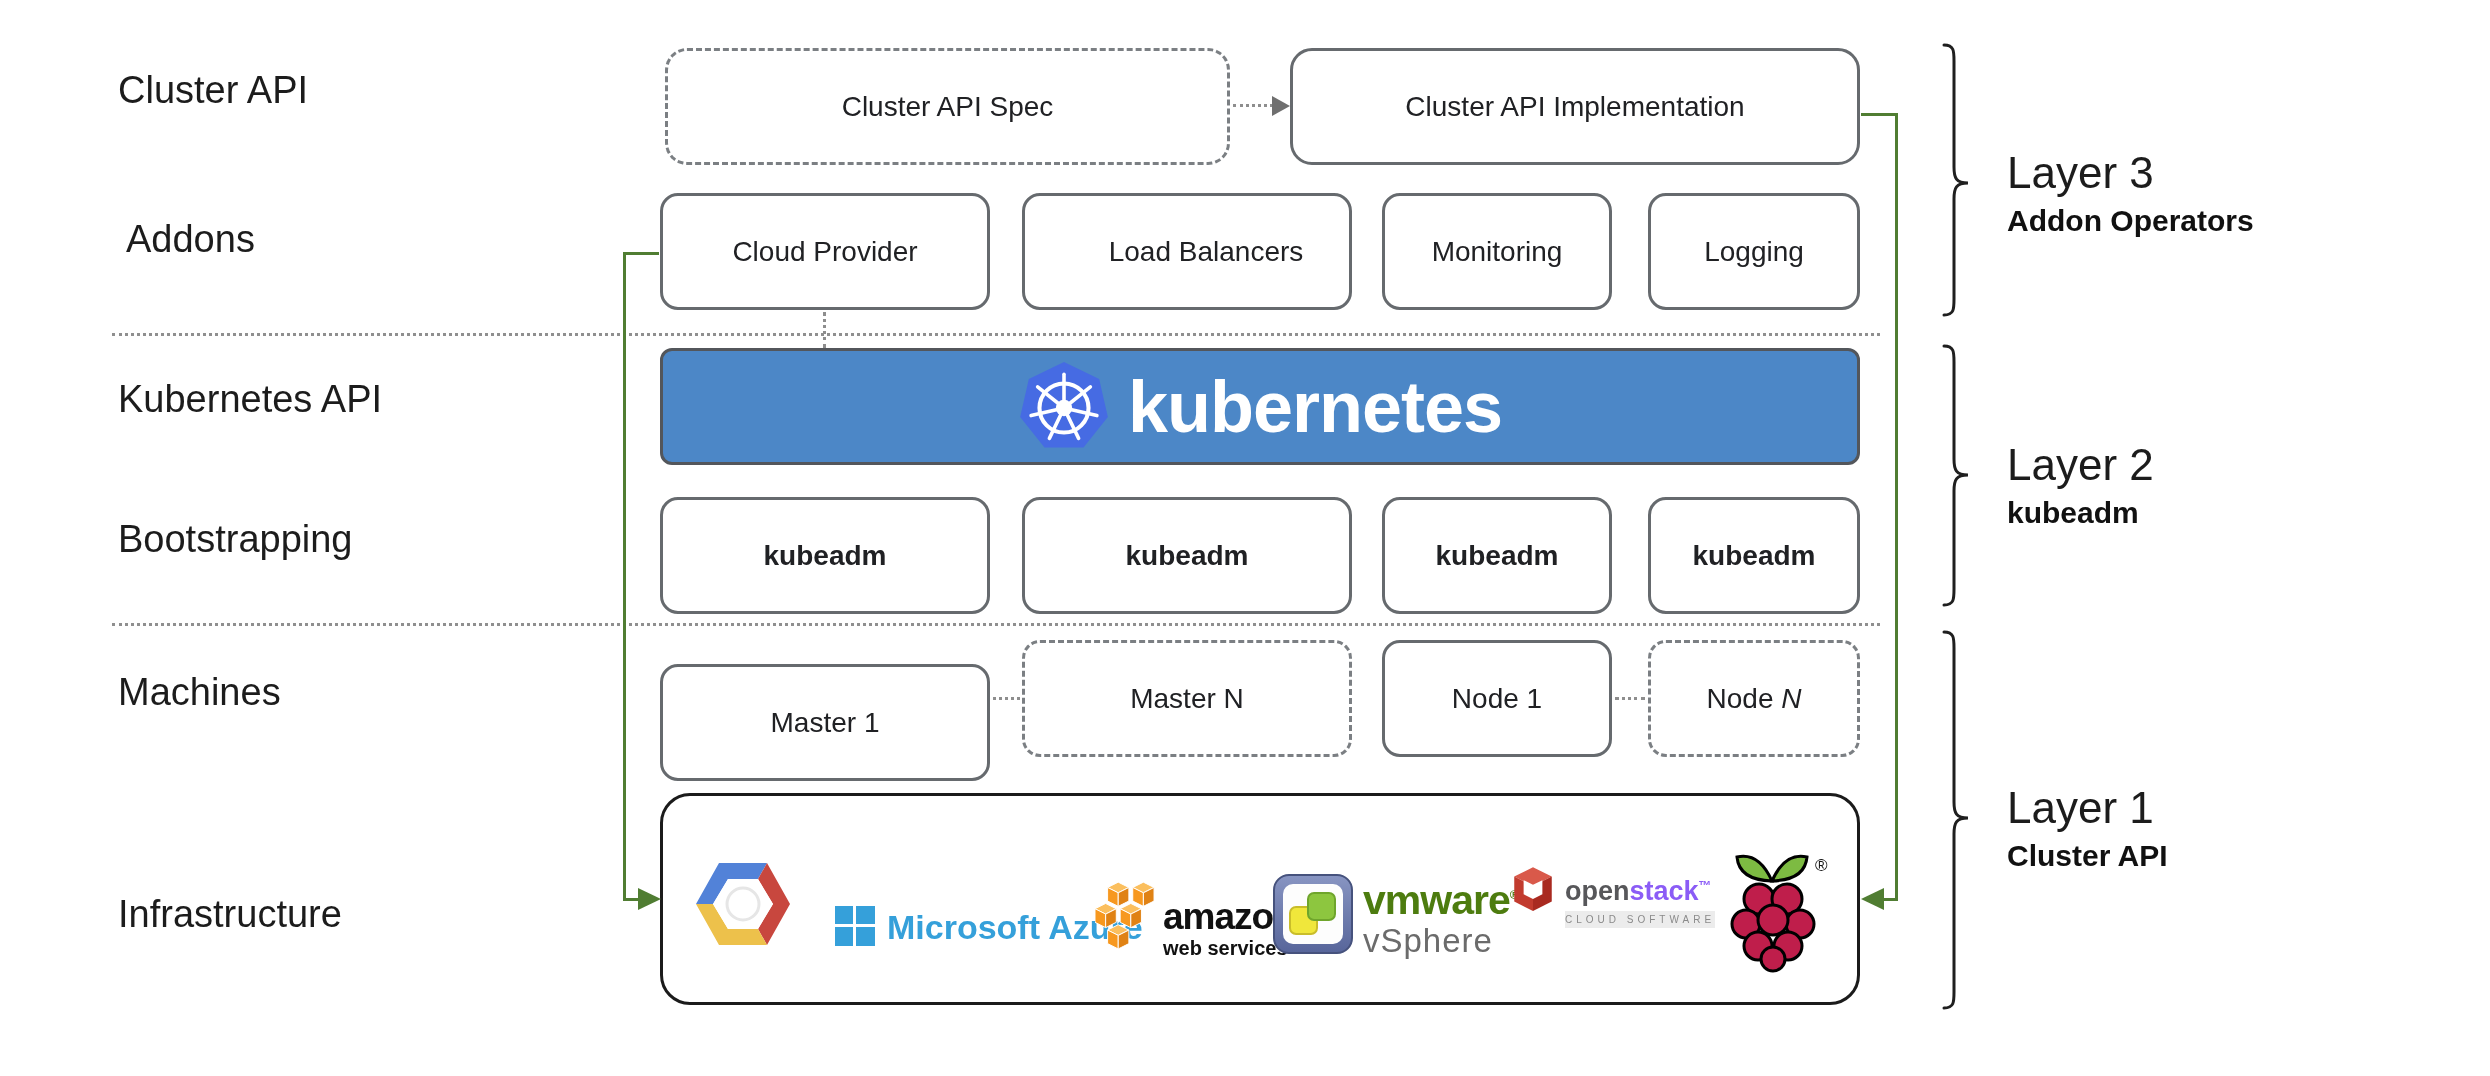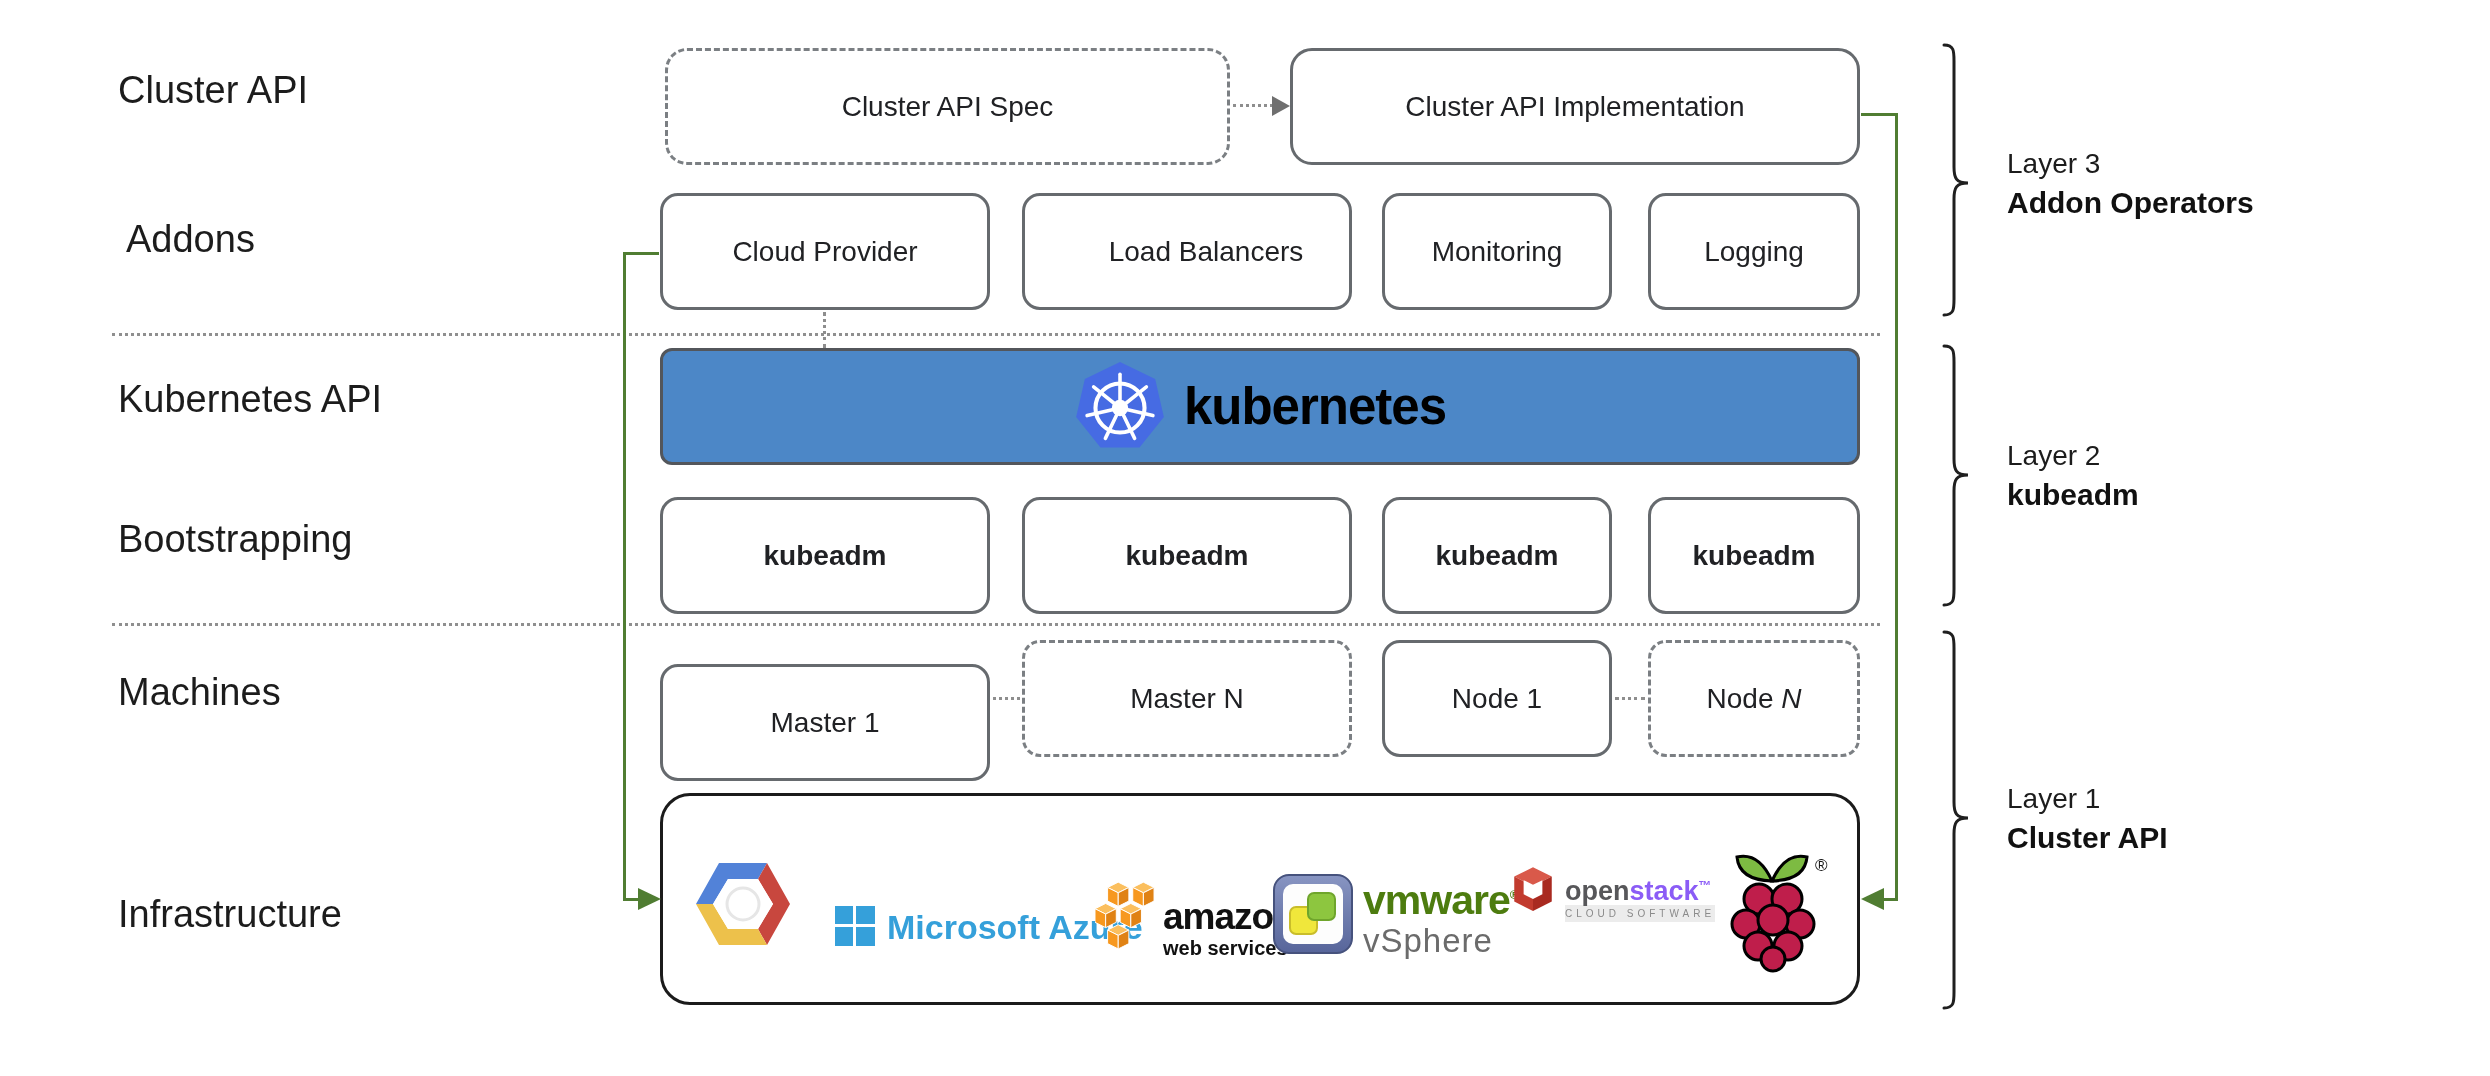--- a/index.html
+++ b/index.html
@@ -12,51 +12,51 @@
               display:flex; align-items:center; justify-content:center;
               font-size:28px; color:#202124; text-align:center; }
   .node-box.dashed { border:3px dashed #7b7f83; }
   .node-box.bold { font-weight:bold; }
 
   .sep { position:absolute; left:112px; width:1768px; height:0; border-top:3px dotted #8f8f8f; }
 
   .k8s-banner { position:absolute; left:660px; top:348px; width:1200px; height:117px;
                 background:#4c87c7; border:3px solid #53565b; border-radius:12px;
                 display:flex; align-items:center; justify-content:center; gap:18px; }
-  .k8s-word { font-size:51px; font-weight:bold; color:#000000; letter-spacing:-1px; }
+  .k8s-word { font-size:72px; font-weight:bold; color:#ffffff; letter-spacing:-1px; }
 
   .green-seg { position:absolute; background:#507d32; }
   .arrow-right { position:absolute; width:0; height:0;
                  border-top:11px solid transparent; border-bottom:11px solid transparent;
                  border-left:23px solid #507d32; }
   .arrow-left  { position:absolute; width:0; height:0;
                  border-top:11px solid transparent; border-bottom:11px solid transparent;
                  border-right:23px solid #507d32; }
 
   .dot-line-h { position:absolute; height:0; border-top:3px dotted #8e8e8e; }
   .dot-line-v { position:absolute; width:0; border-left:3px dotted #8e8e8e; }
   .gray-arrowhead { position:absolute; width:0; height:0;
                     border-top:10px solid transparent; border-bottom:10px solid transparent;
                     border-left:18px solid #6f6f6f; }
 
   .layer-label { position:absolute; left:2007px; }
-  .layer-title { font-size:28px; color:#1c1c1c; }
+  .layer-title { font-size:44px; color:#1c1c1c; }
   .layer-subtitle { font-size:30px; font-weight:bold; color:#111; margin-top:6px; }
 
   .infra-box { position:absolute; left:660px; top:793px; width:1200px; height:212px;
                background:#fff; border:3px solid #1b1b1b; border-radius:30px; }
   .logo { position:absolute; }
   .azure-text { font-size:34px; font-weight:600; color:#35a0da; white-space:nowrap; }
   .amazon-text { font-size:37px; font-weight:bold; color:#111; line-height:1; letter-spacing:-1px; }
   .amazon-sub { font-size:20px; font-weight:bold; color:#111; letter-spacing:0; margin-top:2px; }
   .vmware-text { font-size:41px; font-weight:bold; color:#4d7c0f; line-height:1; letter-spacing:-1px; }
   .vmware-sub { font-size:33px; color:#6b6b6b; line-height:1; margin-top:3px; letter-spacing:1px; }
   .os-line { font-size:27px; font-weight:600; line-height:1; white-space:nowrap; }
   .os-open { color:#57575a; } .os-stack { color:#8b5cf6; }
-  .os-bar { background:#ececec; padding:3px 0; font-size:10px; letter-spacing:4px;
+  .os-bar { margin-top:6px; background:#ececec; padding:3px 0; font-size:10px; letter-spacing:4px;
             color:#8a8a8a; text-align:center; }
   sup.mark { font-size:13px; vertical-align:super; }
   .reg-mark { position:absolute; font-size:17px; color:#111; }
 </style>
 </head>
 <body>
 
 <div id="canvas">
 
   <div class="row-label" style="left:118px; top:69px;">Cluster API</div>

